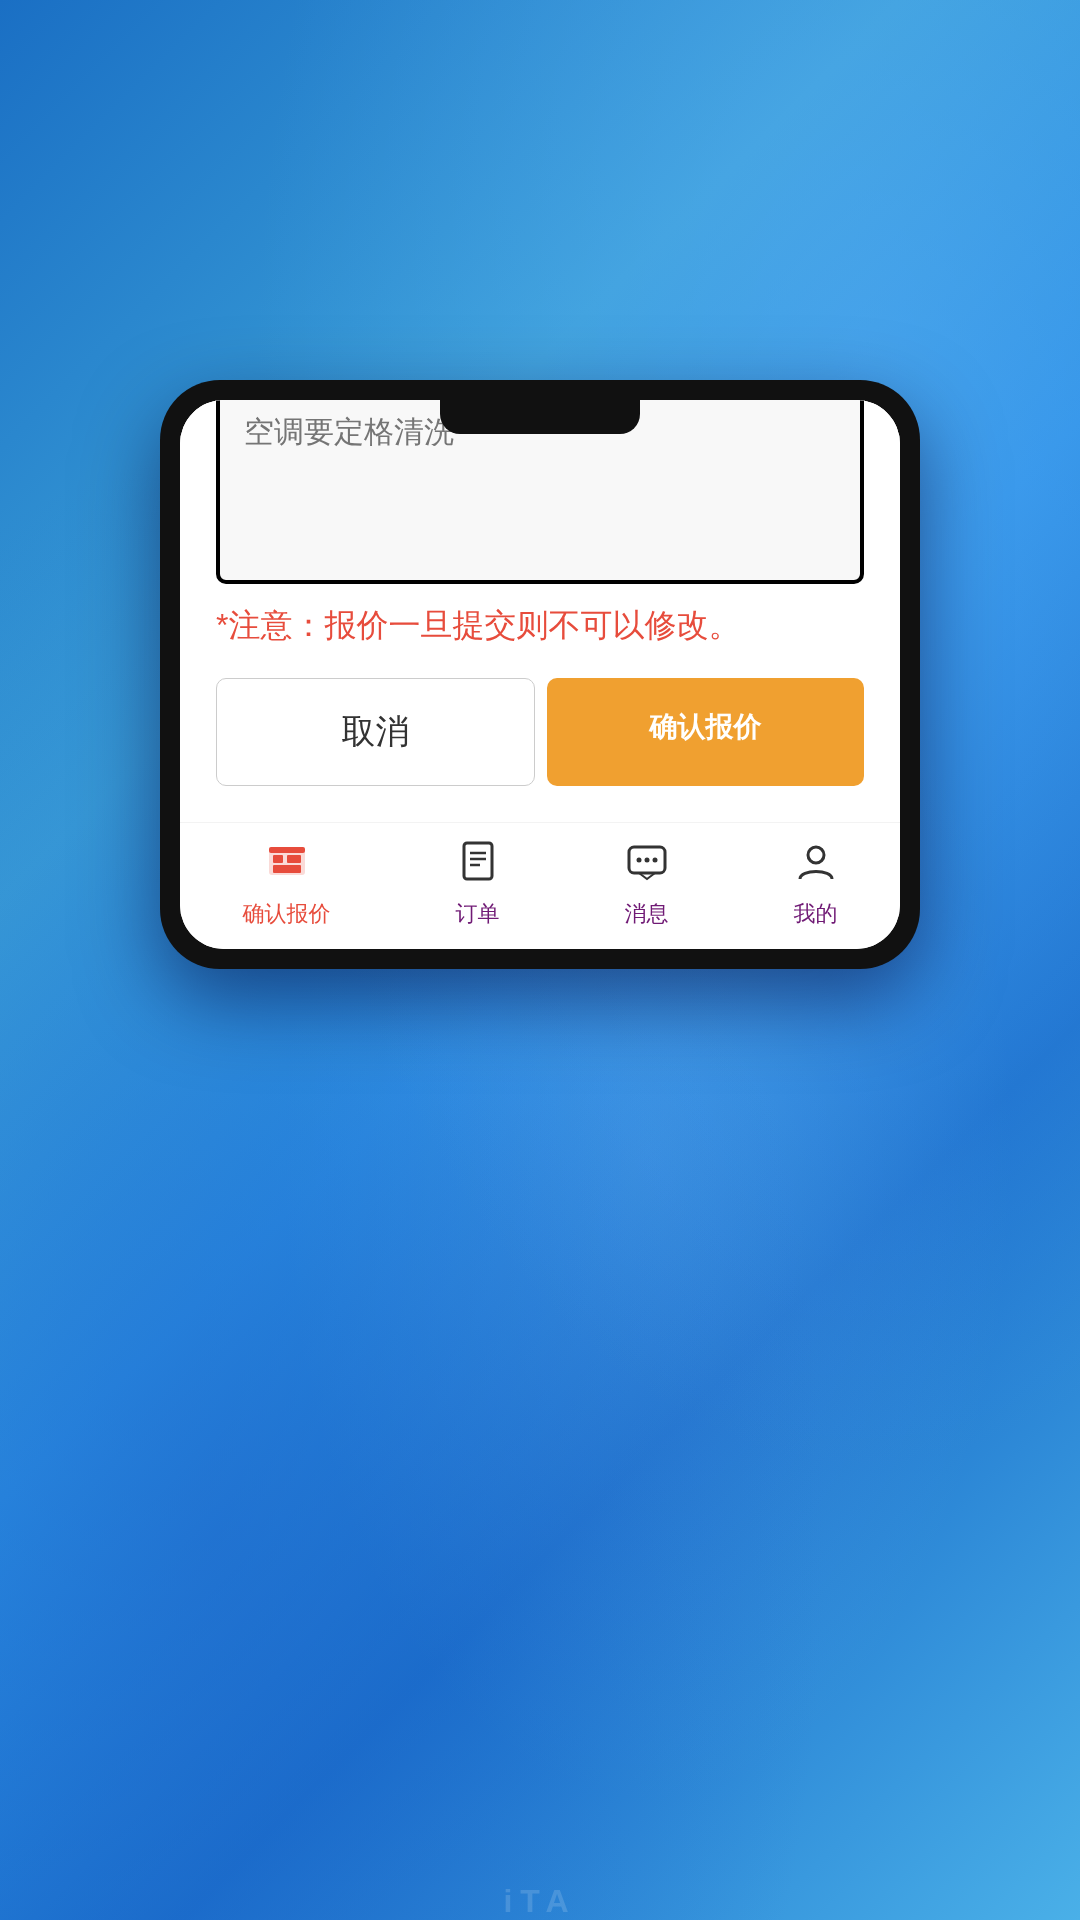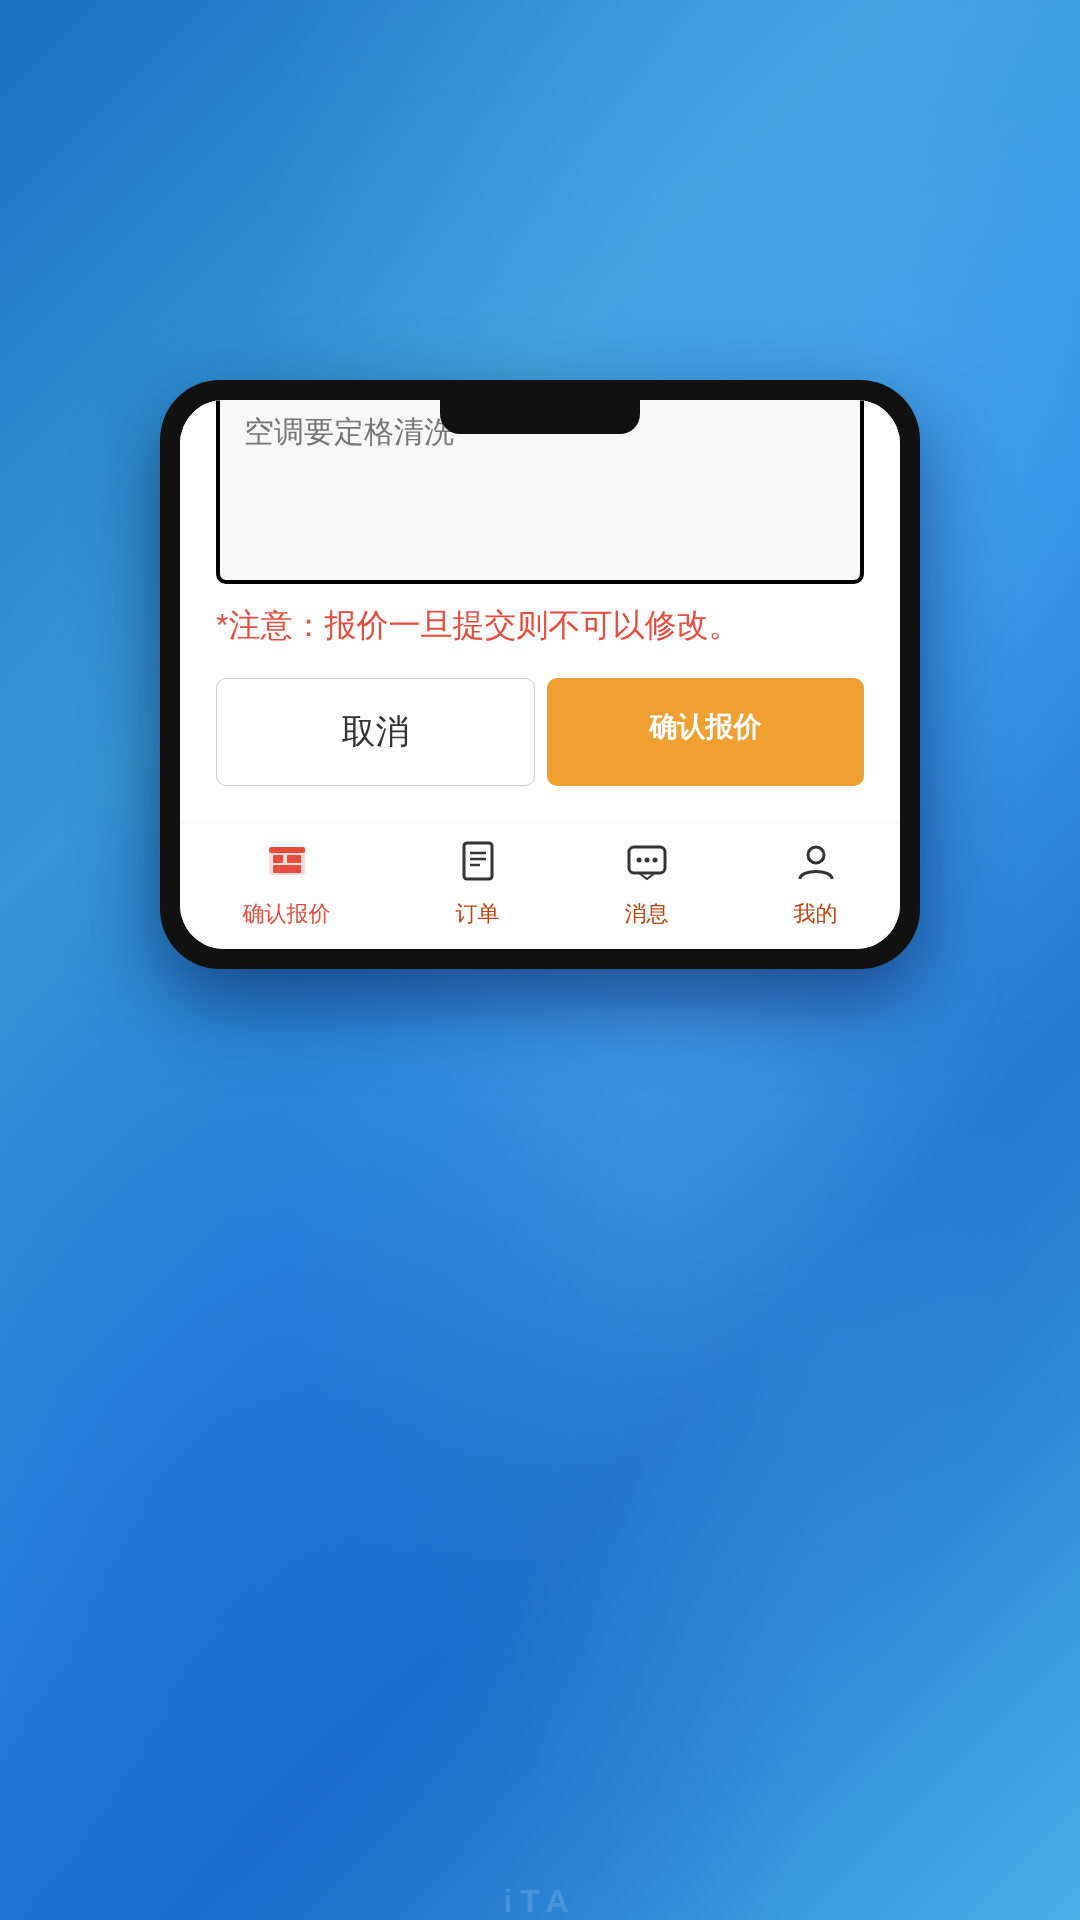--- a/index.html
+++ b/index.html
@@ -326,21 +326,21 @@
       font-size: 44px;
       color: #333;
     }
 
     .nav-icon.active {
       color: #e74c3c;
     }
 
     .nav-label {
       font-size: 22px;
-      color: #c2410c;
+      color: #701a75;
     }
 
     .nav-label.active {
       color: #e74c3c;
     }
 
     
     .watermark {
       position: absolute;
       bottom: 0;

